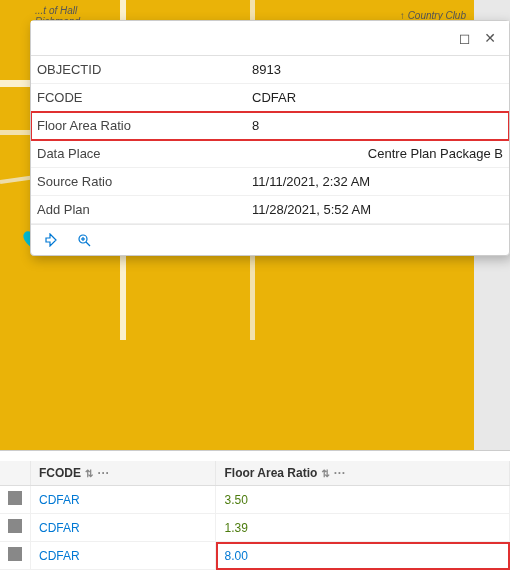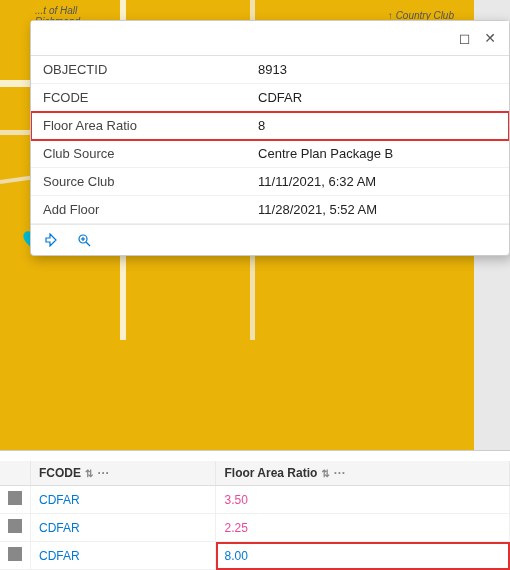--- a/index.html
+++ b/index.html
@@ -101,40 +101,41 @@
     .attr-table {
       width: 100%;
       border-collapse: collapse;
     }
 
     .attr-table tr {
       border-bottom: 1px solid #f0f0f0;
     }
 
     .attr-table td {
-      padding: 6px 12px;
+      padding: 6px 6px;
       vertical-align: middle;
     }
 
     .attr-table td:first-child {
       color: #444;
       width: 45%;
     }
 
     .attr-table td:last-child {
       color: #222;
     }
 
     .attr-table .highlight-row {
       outline: 2px solid #e03030;
       outline-offset: -1px;
     }
 
     .attr-table .link-val {
       color: #0078d4;
+      text-align: right;
     }
 
     .popup-footer {
       display: flex;
       align-items: center;
       gap: 16px;
       padding: 8px 12px;
       border-top: 1px solid #e8e8e8;
     }
 
@@ -200,21 +201,21 @@
       border-bottom: 1px solid #f0f0f0;
       border-right: 1px solid #f0f0f0;
       vertical-align: middle;
     }
 
     .data-table .fcode-val {
       color: #0078d4;
     }
 
     .data-table .far-val {
-      color: #ec4899;
+      color: #4d7c0f;
     }
 
     .data-table .highlighted-cell {
       outline: 2px solid #e03030;
       outline-offset: -2px;
       color: #0078d4;
     }
 
     .sort-icon {
       font-size: 10px;
@@ -256,21 +257,21 @@
   <div class="map-block" style="top:140px;left:30px;width:80px;height:50px;background:#c4b0e4;"></div>
   <div class="map-block" style="top:140px;left:140px;width:60px;height:30px;background:#bca8e0;"></div>
   <div class="map-block" style="top:180px;left:30px;width:65px;height:40px;background:#d0bce8;"></div>
 
   <div class="map-water" style="top:60px;right:0;width:130px;height:180px;border-radius:8px 0 0 40px;"></div>
 
   <div class="map-label" style="top:5px;left:35px;">...t of Hall<br>Richmond...</div>
   <div class="map-label" style="top:100px;left:50px;">Place</div>
   <div class="map-label" style="top:150px;left:30px;">Duffus</div>
   <div class="map-label" style="top:200px;left:240px;">Barrington</div>
-  <div class="map-label" style="top:10px;right:20px;">↑ Country Club</div>
+  <div class="map-label" style="top:10px;right:8px;">↑ Country Club</div>
   <div class="map-label" style="top:90px;right:10px;">...mouth</div>
 
   <div style="position:absolute;top:230px;left:25px;width:12px;height:18px;background:#00bcd4;border-radius:50% 50% 50% 0;transform:rotate(-45deg);z-index:6;"></div>
 </div>
 
 <div class="popup-panel">
   <div class="popup-header">
     <span class="popup-title"></span>
     <div class="popup-header-icons">
       <button class="icon-btn" title="minimize">◻</button>
@@ -286,29 +287,29 @@
           </tr>
           <tr>
             <td>FCODE</td>
             <td>CDFAR</td>
           </tr>
           <tr class="highlight-row" style="outline: rgb(224, 48, 48) solid 2px; outline-offset: -1px;">
             <td>Floor Area Ratio</td>
             <td>8</td>
           </tr>
           <tr>
-            <td>Club Source</td>
+            <td>Data Place</td>
             <td class="link-val">Centre Plan Package B</td>
           </tr>
           <tr>
-            <td>Source Club</td>
-            <td>11/11/2021, 6:32 AM</td>
-          </tr>
-          <tr>
-            <td>Add Floor</td>
+            <td>Source Ratio</td>
+            <td>11/11/2021, 2:32 AM</td>
+          </tr>
+          <tr>
+            <td>Add Plan</td>
             <td>11/28/2021, 5:52 AM</td>
           </tr>
         </tbody>
     </table>
   </div>
   <div class="popup-footer">
     <span class="footer-link">
       <svg width="14" height="14" viewBox="0 0 14 14">
           <polygon points="7,1 13,7 7,13 7,9 3,9 3,5 7,5" fill="none" stroke="#0078d4" stroke-width="1.2"></polygon>
         </svg>
@@ -353,21 +354,21 @@
       </thead>
     <tbody id="data-tbody">
         <tr>
           <td class="checkbox-cell"><span class="cb"></span></td>
           <td class="fcode-val">CDFAR</td>
           <td class="far-val">3.50</td>
         </tr>
         <tr>
           <td class="checkbox-cell"><span class="cb"></span></td>
           <td class="fcode-val">CDFAR</td>
-          <td class="far-val">2.25</td>
+          <td class="far-val">1.39</td>
         </tr>
         <tr>
           <td class="checkbox-cell"><span class="cb"></span></td>
           <td class="fcode-val">CDFAR</td>
           <td class="highlighted-cell" style="outline: rgb(224, 48, 48) solid 2px; outline-offset: -2px;">8.00</td>
         </tr>
       </tbody>
   </table>
 </div>
 

